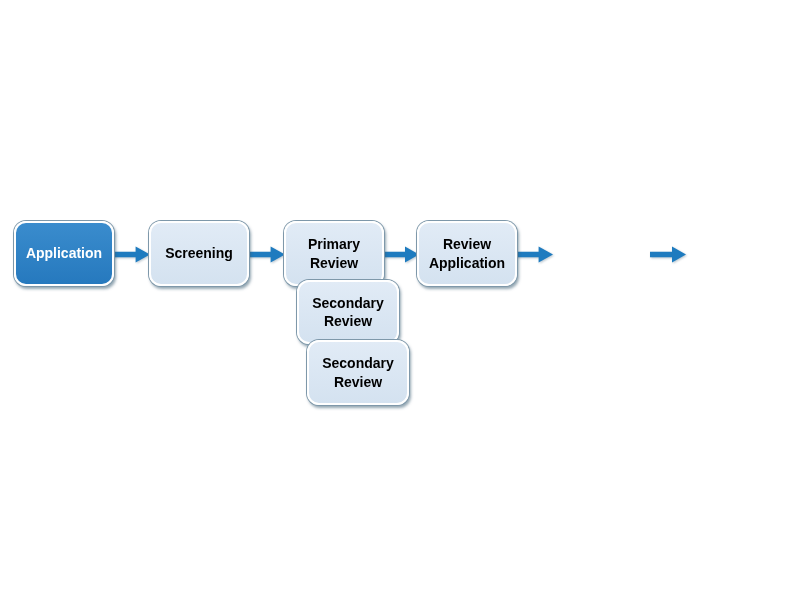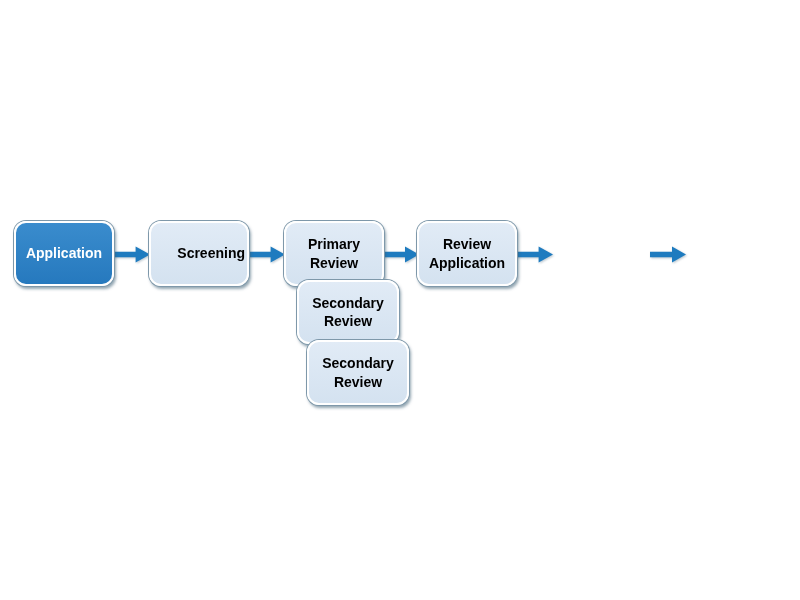--- a/index.html
+++ b/index.html
@@ -59,21 +59,21 @@
 </style>
 </head>
 <body>
 
 <div class="canvas">
 
   <div class="node dark row-node" style="left:14px; top:221px; width:100px; height:65px;text-align:center;">
     <span>Application</span>
   </div>
 
-  <div class="node light row-node" style="left:149px; top:221px; width:100px; height:65px;justify-content:flex-end;">
+  <div class="node light row-node" style="left:149px; top:221px; width:100px; height:65px;">
     <span>Screening</span>
   </div>
 
   <div class="node light row-node" style="left:284px; top:221px; width:100px; height:65px;justify-content:flex-end;">
     <span>Primary Review</span>
   </div>
 
   <div class="node light stack-1" style="left:297px; top:280px; width:102px; height:64px;">
     <span>Secondary Review</span>
   </div>

